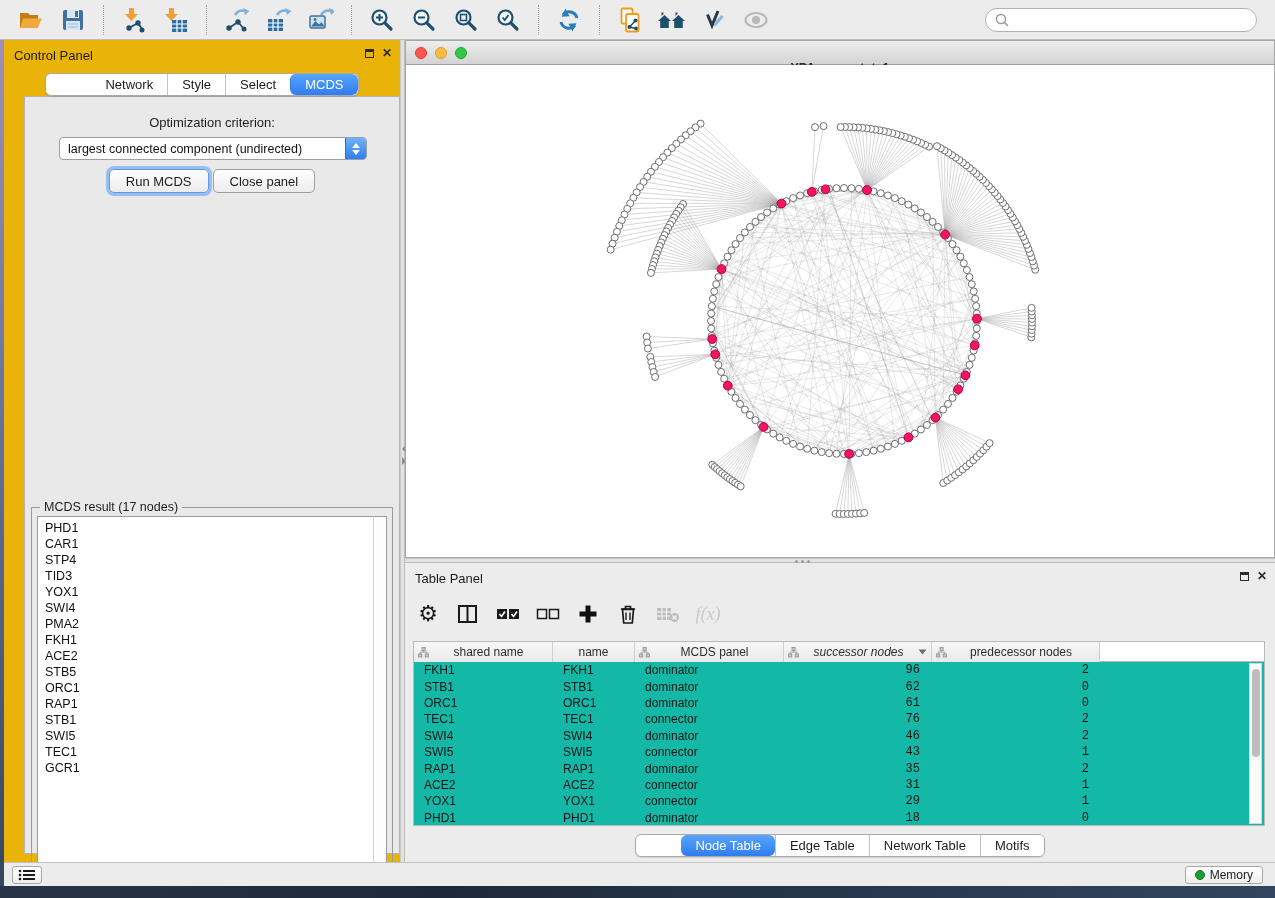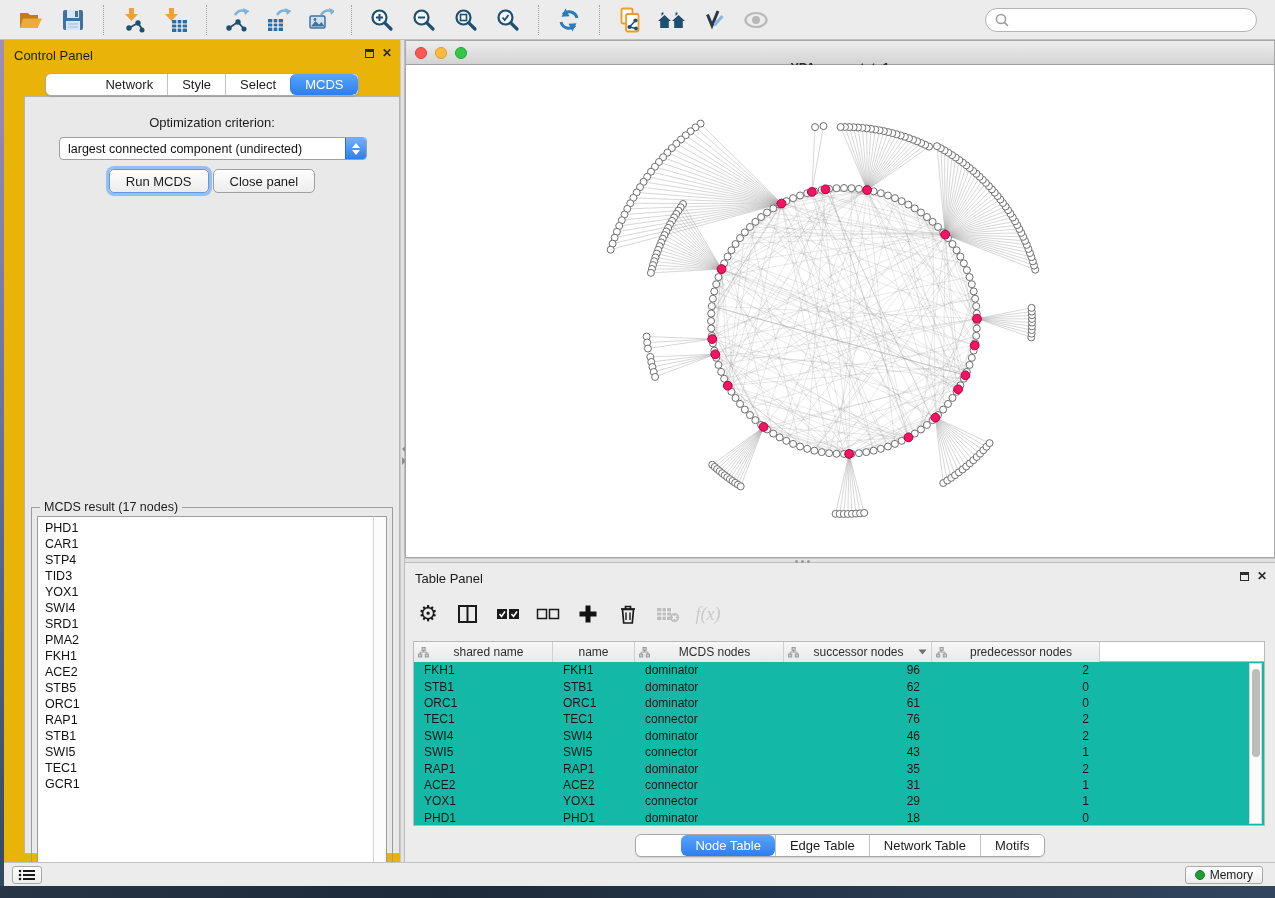--- a/index.html
+++ b/index.html
@@ -87,21 +87,21 @@
   .disabled { opacity:.55; }
 
   .data-table { position:absolute; left:8px; top:78px; width:852px; height:185px; background:#14b8a6; border:1px solid #b9b9b9; }
   .thead { position:absolute; left:0; top:0; height:20px; width:100%; background:#fff; border-bottom:1px solid #bbb; display:flex; }
   .th { height:20px; background:linear-gradient(#f7f7f7,#e9e9e9); border-right:1px solid #cfcfcf;
     display:flex; align-items:center; font-size:12px; color:#2e2e2e; padding:0 4px; }
   .th .lbl { flex:1; text-align:center; }
   .tbody { position:absolute; left:0; top:20px; right:0; bottom:0; overflow:hidden; }
   .trow { display:flex; height:16.4px; align-items:center; }
   .td { font-size:12px; color:#141414; padding-left:10px; white-space:nowrap; }
-  .td.num { text-align:right; padding-left:0; }
+  .td.num { text-align:right; padding-left:0;font-family:Liberation Mono, monospace; }
   .tscroll { position:absolute; right:2px; top:1px; bottom:1px; width:13px; background:#fbfbfb; border:1px solid #d7d7d7; }
   .tthumb { position:absolute; left:1.5px; top:5px; width:8px; height:88px; background:#bdbdbd; border-radius:4px; }
 
   .tp-tabs { position:absolute; left:0; bottom:5px; width:100%; display:flex; justify-content:center; }
 
   
   .status-bar { position:absolute; left:0; top:862px; width:1275px; height:24px; background:#ececec; border-top:1px solid #c2c2c2; }
   .list-btn { position:absolute; left:12px; top:3px; width:30px; height:18px; background:linear-gradient(#fff,#ededed);
     border:1px solid #a8a8a8; border-radius:3px; display:flex; align-items:center; justify-content:center; }
   .memory-btn { position:absolute; right:12px; top:3px; height:18px; background:linear-gradient(#fff,#ededed);
@@ -289,21 +289,20 @@
       </div>
       <div class="result-group">
         <span class="result-legend">MCDS result (17 nodes)</span>
         <div class="result-list">
             <div class="mcds-item">PHD1</div>
             <div class="mcds-item">CAR1</div>
             <div class="mcds-item">STP4</div>
             <div class="mcds-item">TID3</div>
             <div class="mcds-item">YOX1</div>
             <div class="mcds-item">SWI4</div>
-            <div class="mcds-item">SRD1</div>
             <div class="mcds-item">PMA2</div>
             <div class="mcds-item">FKH1</div>
             <div class="mcds-item">ACE2</div>
             <div class="mcds-item">STB5</div>
             <div class="mcds-item">ORC1</div>
             <div class="mcds-item">RAP1</div>
             <div class="mcds-item">STB1</div>
             <div class="mcds-item">SWI5</div>
             <div class="mcds-item">TEC1</div>
             <div class="mcds-item">GCR1</div>
@@ -1108,23 +1107,23 @@
           <div class="th" style="width: 82px;">
             <span class="lbl">name</span>
           </div>
           <div class="th" style="width: 149px;">
             <svg width="11" height="11" viewBox="0 0 11 11">
               <rect x="4" y="0.5" width="3.2" height="3" fill="#c9c9c9" stroke="#8e8e8e" stroke-width="0.8"></rect>
               <rect x="0.6" y="7" width="3.2" height="3" fill="#c9c9c9" stroke="#8e8e8e" stroke-width="0.8"></rect>
               <rect x="7.2" y="7" width="3.2" height="3" fill="#c9c9c9" stroke="#8e8e8e" stroke-width="0.8"></rect>
               <path d="M5.6 3.5v1.6M2.2 7V5.1h6.8V7" stroke="#8e8e8e" fill="none" stroke-width="0.8"></path>
             </svg>
-            <span class="lbl">MCDS nodes</span>
-          </div>
-          <div class="th" style="width: 148px;">
+            <span class="lbl">MCDS panel</span>
+          </div>
+          <div class="th" style="width: 148px; font-style: italic;">
             <svg width="11" height="11" viewBox="0 0 11 11">
               <rect x="4" y="0.5" width="3.2" height="3" fill="#c9c9c9" stroke="#8e8e8e" stroke-width="0.8"></rect>
               <rect x="0.6" y="7" width="3.2" height="3" fill="#c9c9c9" stroke="#8e8e8e" stroke-width="0.8"></rect>
               <rect x="7.2" y="7" width="3.2" height="3" fill="#c9c9c9" stroke="#8e8e8e" stroke-width="0.8"></rect>
               <path d="M5.6 3.5v1.6M2.2 7V5.1h6.8V7" stroke="#8e8e8e" fill="none" stroke-width="0.8"></path>
             </svg>
             <span class="lbl">successor nodes</span>
             <svg width="9" height="6" viewBox="0 0 9 6">
               <path d="M0.5 0.5h8L4.5 5.5z" fill="#6f6f6f"></path>
             </svg>

